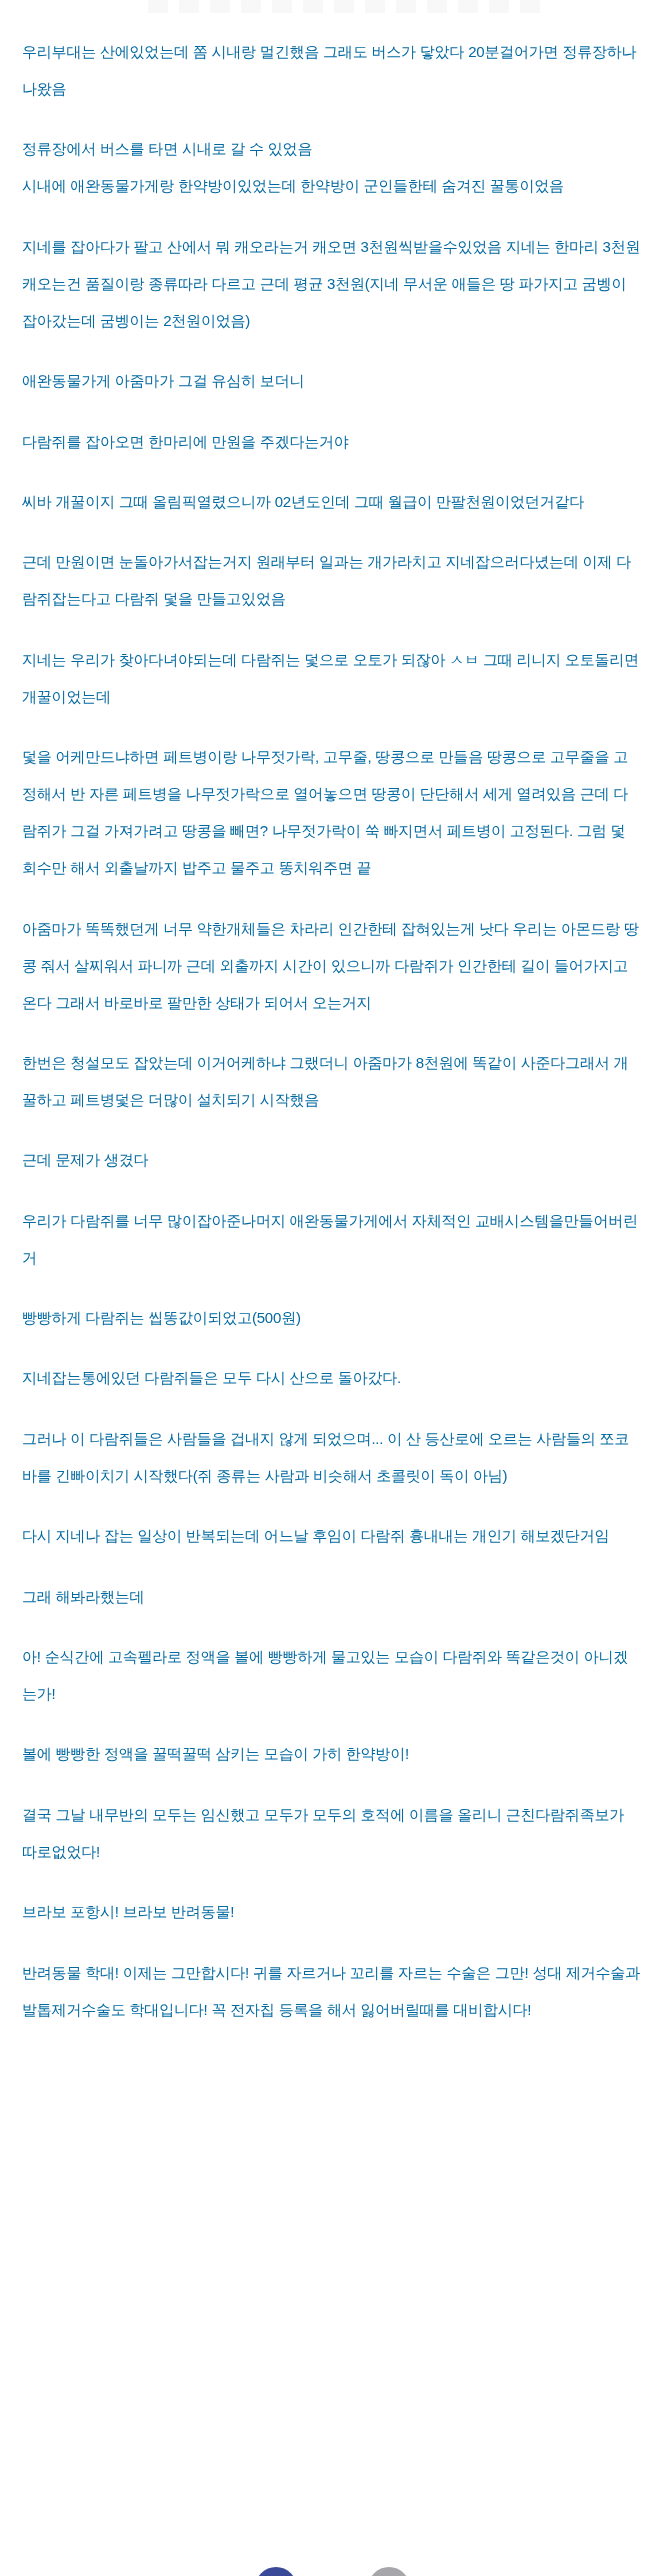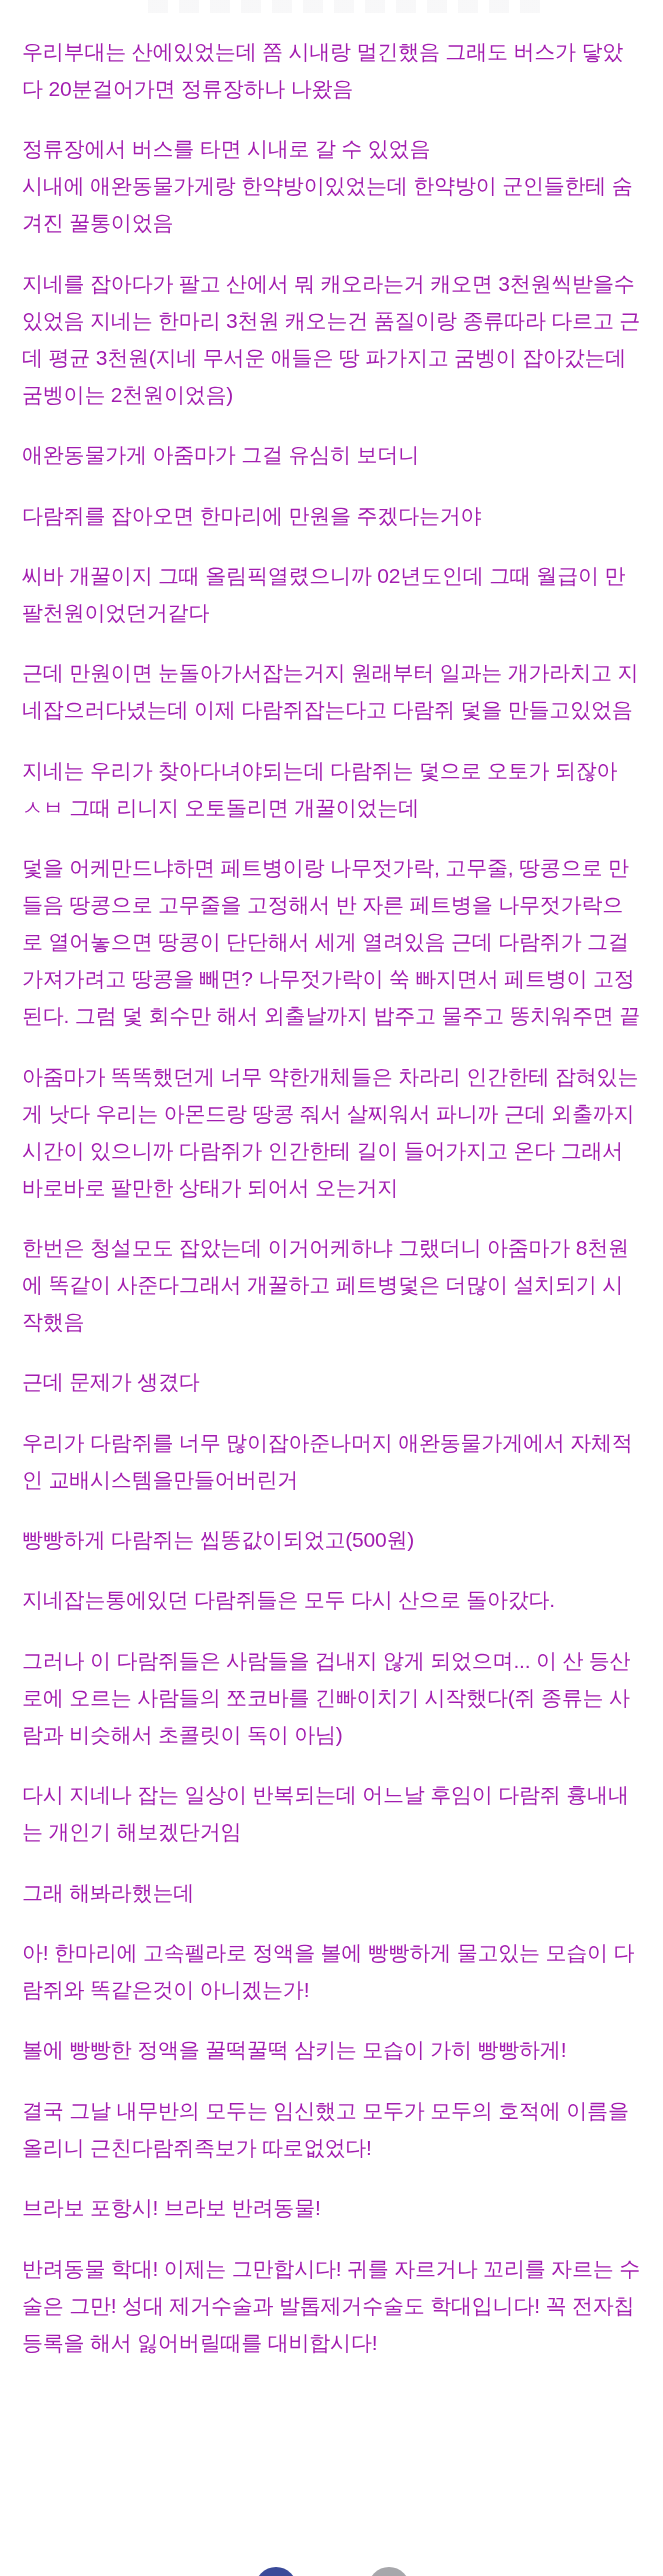--- a/index.html
+++ b/index.html
@@ -29,23 +29,23 @@
     opacity: 0.9;
   }
   .content {
     position: absolute;
     top: 33px;
     left: 22px;
     width: 620px;
   }
   p.block {
     margin: 0 0 23.4px 0;
-    font-size: 21px;
+    font-size: 15px;
     line-height: 37px;
-    color: #a21caf;
+    color: #0369a1;
     letter-spacing: -0.2px;
     word-break: normal;
     overflow-wrap: break-word;
   }
   .avatar {
     position: absolute;
     width: 42px;
     height: 42px;
     border-radius: 50%;
   }
@@ -69,22 +69,22 @@
       <p class="block">덫을 어케만드냐하면 페트병이랑 나무젓가락, 고무줄, 땅콩으로 만들음 땅콩으로 고무줄을 고정해서 반 자른 페트병을 나무젓가락으로 열어놓으면 땅콩이 단단해서 세게 열려있음 근데 다람쥐가 그걸 가져가려고 땅콩을 빼면? 나무젓가락이 쑥 빠지면서 페트병이 고정된다. 그럼 덫 회수만 해서 외출날까지 밥주고 물주고 똥치워주면 끝</p>
       <p class="block">아줌마가 똑똑했던게 너무 약한개체들은 차라리 인간한테 잡혀있는게 낫다 우리는 아몬드랑 땅콩 줘서 살찌워서 파니까 근데 외출까지 시간이 있으니까 다람쥐가 인간한테 길이 들어가지고 온다 그래서 바로바로 팔만한 상태가 되어서 오는거지</p>
       <p class="block">한번은 청설모도 잡았는데 이거어케하냐 그랬더니 아줌마가 8천원에 똑같이 사준다그래서 개꿀하고 페트병덫은 더많이 설치되기 시작했음</p>
       <p class="block">근데 문제가 생겼다</p>
       <p class="block">우리가 다람쥐를 너무 많이잡아준나머지 애완동물가게에서 자체적인 교배시스템을만들어버린거</p>
       <p class="block">빵빵하게 다람쥐는 씹똥값이되었고(500원)</p>
       <p class="block">지네잡는통에있던 다람쥐들은 모두 다시 산으로 돌아갔다.</p>
       <p class="block">그러나 이 다람쥐들은 사람들을 겁내지 않게 되었으며... 이 산 등산로에 오르는 사람들의 쪼코바를 긴빠이치기 시작했다(쥐 종류는 사람과 비슷해서 초콜릿이 독이 아님)</p>
       <p class="block">다시 지네나 잡는 일상이 반복되는데 어느날 후임이 다람쥐 흉내내는 개인기 해보겠단거임</p>
       <p class="block">그래 해봐라했는데</p>
-      <p class="block">아! 한마리에 고속펠라로 정액을 볼에 빵빵하게 물고있는 모습이 다람쥐와 똑같은것이 아니겠는가!</p>
-      <p class="block">볼에 빵빵한 정액을 꿀떡꿀떡 삼키는 모습이 가히 빵빵하게!</p>
+      <p class="block">아! 순식간에 고속펠라로 정액을 볼에 빵빵하게 물고있는 모습이 다람쥐와 똑같은것이 아니겠는가!</p>
+      <p class="block">볼에 빵빵한 정액을 꿀떡꿀떡 삼키는 모습이 가히 한약방이!</p>
       <p class="block">결국 그날 내무반의 모두는 임신했고 모두가 모두의 호적에 이름을 올리니 근친다람쥐족보가 따로없었다!</p>
       <p class="block">브라보 포항시! 브라보 반려동물!</p>
       <p class="block">반려동물 학대! 이제는 그만합시다! 귀를 자르거나 꼬리를 자르는 수술은 그만! 성대 제거수술과 발톱제거수술도 학대입니다! 꼭 전자칩 등록을 해서 잃어버릴때를 대비합시다!</p>
     </div>
   <div id="avatar-row">
       <div class="avatar avatar-0" style="background: rgb(58, 74, 153);"></div>
       <div class="avatar avatar-1" style="background: rgb(167, 167, 171);"></div>
     </div>
 </div>
 

